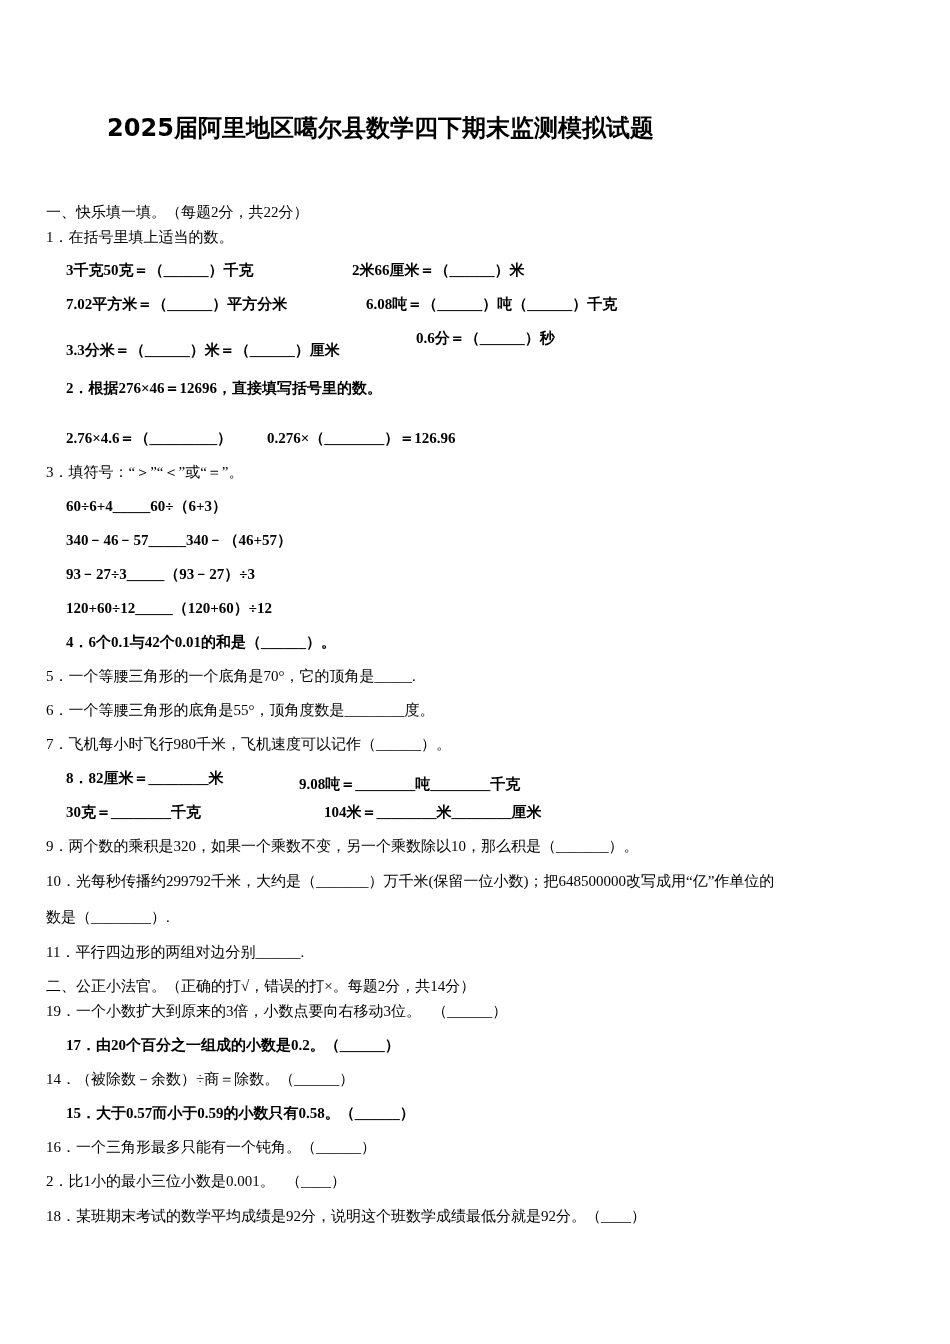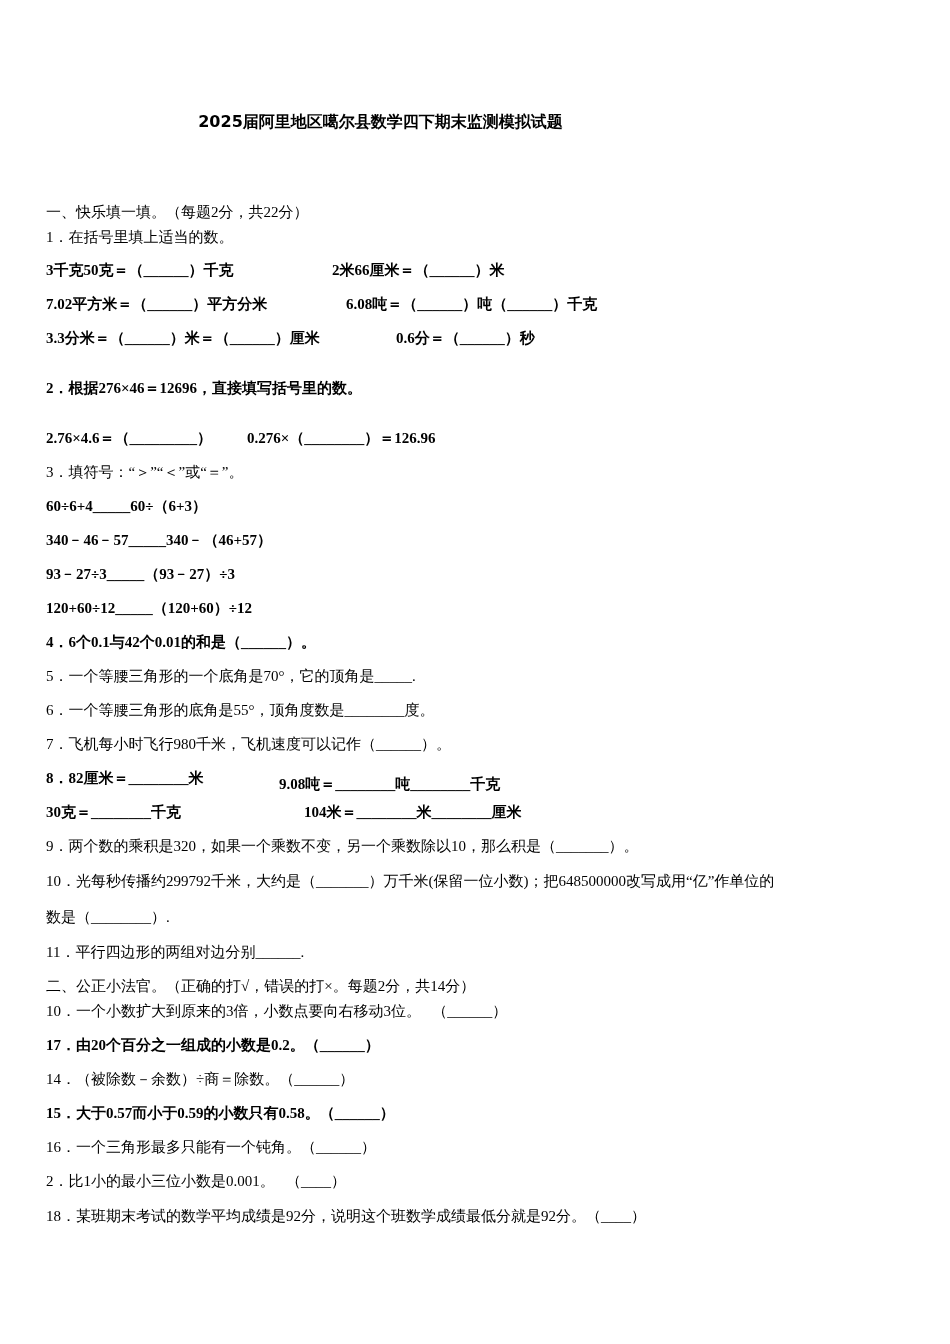--- a/index.html
+++ b/index.html
@@ -1,36 +1,36 @@
 <!DOCTYPE html>
 <html><head>
 <meta charset="utf-8">
 <style>
   html, body { margin: 0; padding: 0; background: #ffffff; }
   body { width: 950px; height: 1344px; position: relative; overflow: hidden;
          font-family: "Liberation Serif", "DejaVu Serif", serif; color: #000; }
   .title { position: absolute; top: 112px; left: 0; width: 761px; text-align: center;
            font-family: "DejaVu Sans", "Liberation Sans", sans-serif; font-weight: bold;
-           font-size: 16px; letter-spacing: 0px; }
+           font-size: 24px; letter-spacing: 0px; }
   .line { position: absolute; left: 46px; font-size: 15px; white-space: pre; line-height: 20px; }
-  .b { font-weight: bold; }
+  .b { font-weight: bold; margin-left: 20px; }
   .section { font-weight: normal; }
 </style>
 </head>
 <body>
 
 <div class="title">2025届阿里地区噶尔县数学四下期末监测模拟试题</div>
 
 <div class="line section" style="top:202px">一、快乐填一填。（每题2分，共22分）</div>
 <div class="line" style="top:227px">1．在括号里填上适当的数。</div>
 <div class="line b" style="top:260px">3千克50克＝（______）千克</div>
 <div class="line b" style="top:260px; left:332px">2米66厘米＝（______）米</div>
 <div class="line b" style="top:294px">7.02平方米＝（______）平方分米</div>
 <div class="line b" style="top:294px; left:346px">6.08吨＝（______）吨（______）千克</div>
-<div class="line b" style="top:328px">3.3分米＝（______）米＝（______）厘米</div>
+<div class="line b" style="top:340px">3.3分米＝（______）米＝（______）厘米</div>
 <div class="line b" style="top:328px; left:396px">0.6分＝（______）秒</div>
 
 <div class="line b" style="top:378px">2．根据276×46＝12696，直接填写括号里的数。</div>
 <div class="line b" style="top:428px">2.76×4.6＝（_________）</div>
 <div class="line b" style="top:428px; left:247px">0.276×（________）＝126.96</div>
 
 <div class="line" style="top:462px">3．填符号：“＞”“＜”或“＝”。</div>
 <div class="line b" style="top:496px">60÷6+4_____60÷（6+3）</div>
 <div class="line b" style="top:530px">340﹣46﹣57_____340﹣（46+57）</div>
 <div class="line b" style="top:564px">93﹣27÷3_____（93﹣27）÷3</div>
@@ -45,19 +45,19 @@
 <div class="line b" style="top:774px; left:279px">9.08吨＝________吨________千克</div>
 <div class="line b" style="top:802px">30克＝________千克</div>
 <div class="line b" style="top:802px; left:304px">104米＝________米________厘米</div>
 
 <div class="line" style="top:836px">9．两个数的乘积是320，如果一个乘数不变，另一个乘数除以10，那么积是（_______）。</div>
 <div class="line" style="top:871px">10．光每秒传播约299792千米，大约是（_______）万千米(保留一位小数)；把648500000改写成用“亿”作单位的</div>
 <div class="line" style="top:907px">数是（________）.</div>
 <div class="line" style="top:942px">11．平行四边形的两组对边分别______.</div>
 
 <div class="line section" style="top:976px">二、公正小法官。（正确的打√，错误的打×。每题2分，共14分）</div>
-<div class="line" style="top:1001px">10．一个小数扩大到原来的3倍，小数点要向右移动3位。   （______）</div>
+<div class="line" style="top:1001px">19．一个小数扩大到原来的3倍，小数点要向右移动3位。   （______）</div>
 <div class="line b" style="top:1035px">17．由20个百分之一组成的小数是0.2。（______）</div>
 <div class="line" style="top:1069px">14．（被除数－余数）÷商＝除数。（______）</div>
 <div class="line b" style="top:1103px">15．大于0.57而小于0.59的小数只有0.58。（______）</div>
 <div class="line" style="top:1137px">16．一个三角形最多只能有一个钝角。（______）</div>
 <div class="line" style="top:1171px">2．比1小的最小三位小数是0.001。   （____）</div>
 <div class="line" style="top:1206px">18．某班期末考试的数学平均成绩是92分，说明这个班数学成绩最低分就是92分。（____）</div>
 
 </body></html>

